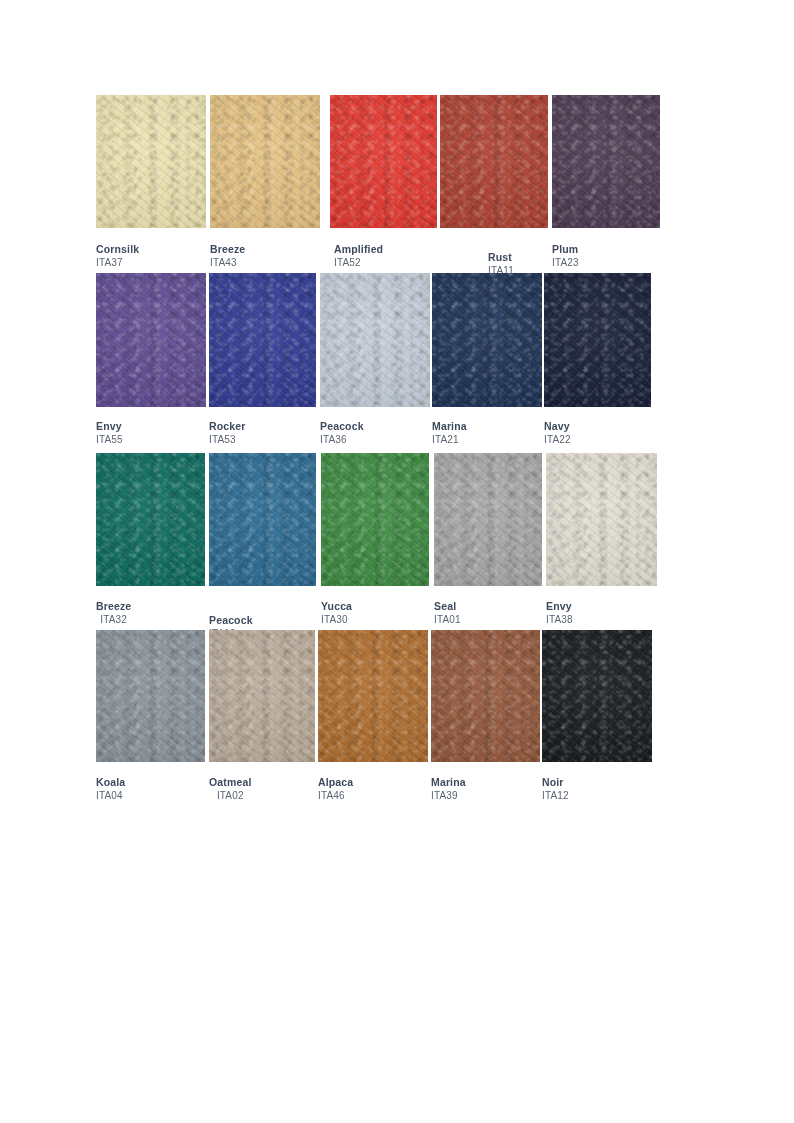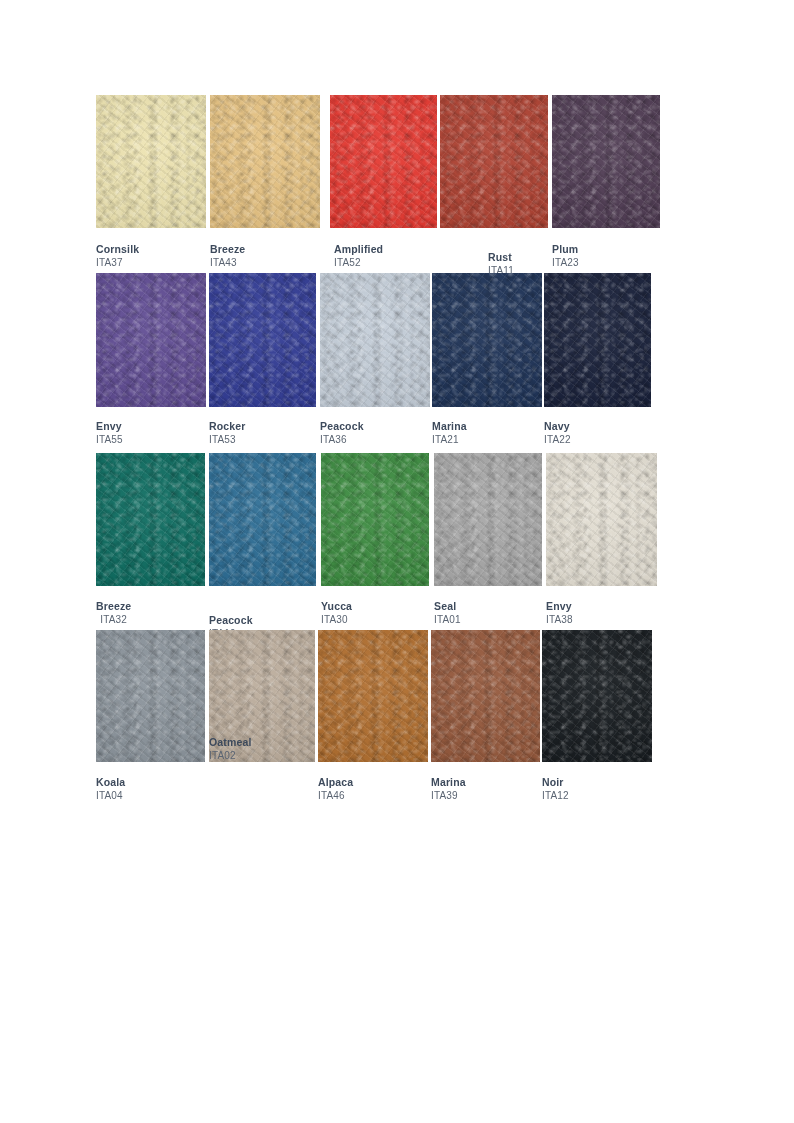--- a/index.html
+++ b/index.html
@@ -244,21 +244,21 @@
       <div class="swatch-cell" style="left: 96px; top: 630px; width: 109px; height: 132px;">
         <div class="swatch-chip" title="Koala" style="background-color: rgb(138, 147, 155);"></div>
       </div>
       <div class="swatch-caption" style="left: 96px; top: 776px;">
         <span class="swatch-name">Koala</span>
         <span class="swatch-code">ITA04</span>
       </div>
       <div class="swatch-cell" style="left: 209px; top: 630px; width: 106px; height: 132px;">
         <div class="swatch-chip" title="Oatmeal" style="background-color: rgb(187, 172, 155);"></div>
       </div>
-      <div class="swatch-caption" style="left: 209px; top: 736px;">
+      <div class="swatch-caption" style="left: 209px; top: 776px; text-align: center;">
         <span class="swatch-name">Oatmeal</span>
         <span class="swatch-code">ITA02</span>
       </div>
       <div class="swatch-cell" style="left: 318px; top: 630px; width: 110px; height: 132px;">
         <div class="swatch-chip" title="Alpaca" style="background-color: rgb(176, 109, 45);"></div>
       </div>
       <div class="swatch-caption" style="left: 318px; top: 776px;">
         <span class="swatch-name">Alpaca</span>
         <span class="swatch-code">ITA46</span>
       </div>

